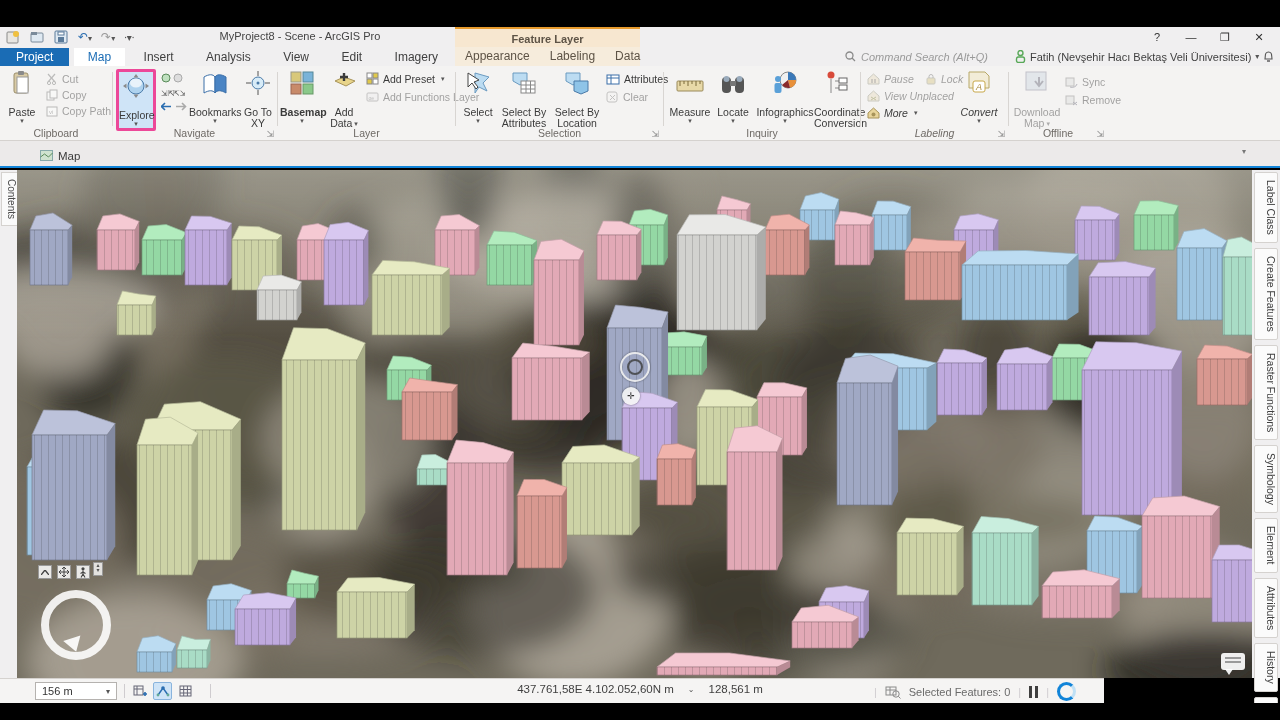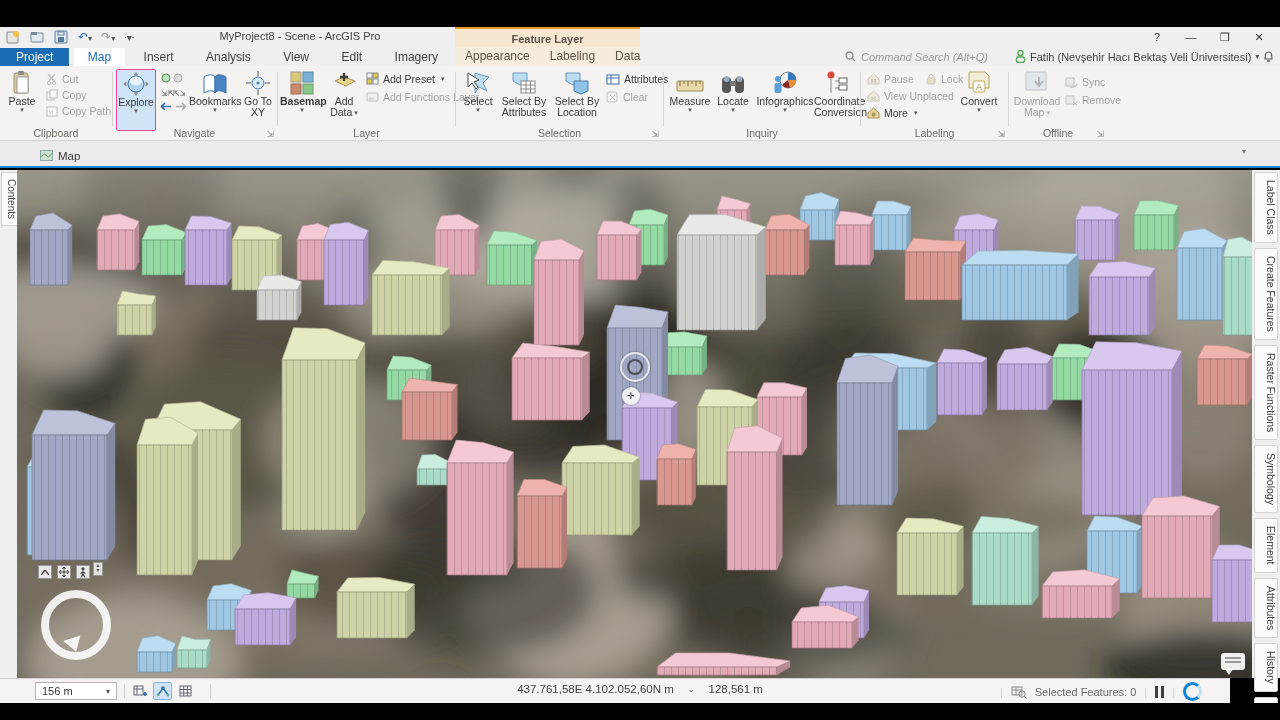--- a/index.html
+++ b/index.html
@@ -28,22 +28,22 @@
   #user-area{left:1015px;top:1px;height:17px;display:flex;align-items:center;gap:4px;}
   #user-area .uname{font-size:11px;color:#3f3f3f;white-space:nowrap;}
   .tiny-caret{font-size:8px;color:#555;}
   
   #ribbon{left:0;top:66px;width:1280px;height:75px;background:#f4f3f2;border-bottom:1px solid #d5d2cf;box-sizing:border-box;}
   .rgroup{position:absolute;top:0;height:74px;}
   .rgroup .glabel{position:absolute;bottom:1px;left:0;right:0;text-align:center;font-size:10.5px;color:#6e6a66;}
   .gdivider{position:absolute;top:6px;bottom:14px;width:1px;background:#d8d5d2;}
   .bigbtn{position:absolute;top:3px;width:40px;text-align:center;}
   .bigbtn .bicon{height:26px;display:flex;align-items:flex-end;justify-content:center;}
-  .bigbtn .blabel{font-size:10.5px;color:#3b3b3b;line-height:11px;margin-top:1px;}
-  .bigbtn.sel{background:#cfe4f7;border:1px solid #ec4899;box-sizing:border-box;border-radius:2px;height:62px;}
+  .bigbtn .blabel{font-size:10.5px;color:#3b3b3b;line-height:11px;margin-top:12px;}
+  .bigbtn.sel{background:#cfe4f7;border:3px solid #ec4899;box-sizing:border-box;border-radius:2px;height:62px;}
   .smallcol{position:absolute;top:6px;display:flex;flex-direction:column;gap:3px;}
   .smallbtn{display:flex;align-items:center;gap:4px;height:13px;font-size:10.5px;color:#3b3b3b;white-space:nowrap;}
   .grayed{opacity:0.45;}
   .launcher{position:absolute;bottom:1px;font-size:9px;color:#8a8a8a;}
   .dd::after{content:"▾";font-size:7px;color:#555;margin-left:2px;vertical-align:1px;}
   .ddb::after{content:"▾";font-size:7px;color:#555;display:block;line-height:5px;}
   
   #viewtabs{left:0;top:141px;width:1280px;height:27px;background:#eceaea;border-bottom:2px solid #1184d8;box-sizing:border-box;}
   .vt{position:absolute;top:4px;height:21px;display:flex;align-items:center;gap:5px;padding:0 10px;font-size:11.5px;color:#3b3b3b;}
   .vt.active{background:#1184d8;color:#fff;}
@@ -62,21 +62,21 @@
   .mini-sq{width:14px;height:14px;background:rgba(255,255,255,0.85);border:1px solid #999;box-sizing:border-box;display:flex;align-items:center;justify-content:center;}
   #nav-btns{left:21px;top:395px;display:flex;gap:5px;}
   #nav-badge{left:76px;top:392px;width:8px;height:12px;background:rgba(255,255,255,0.8);border:1px solid #999;font-size:6px;color:#555;text-align:center;line-height:5px;}
   #cursor-target{left:603px;top:182px;width:26px;height:26px;border:2px solid rgba(240,240,240,0.9);border-radius:50%;box-shadow:0 0 2px rgba(0,0,0,0.5);}
   #cursor-target::after{content:"";position:absolute;left:5px;top:5px;width:12px;height:12px;border:2px solid rgba(60,60,60,0.8);border-radius:50%;}
   #cursor-pan{left:605px;top:217px;width:18px;height:18px;background:rgba(245,245,245,0.9);border-radius:50%;box-shadow:0 0 2px rgba(0,0,0,0.6);display:flex;align-items:center;justify-content:center;font-size:9px;color:#333;}
   #chat-bubble{left:1204px;top:483px;width:24px;height:17px;background:rgba(255,255,255,0.92);border-radius:3px;}
   #chat-bubble::before{content:"";position:absolute;left:4px;bottom:-5px;border-left:4px solid transparent;border-right:4px solid transparent;border-top:6px solid rgba(255,255,255,0.92);}
   #chat-bubble i{position:absolute;left:4px;right:4px;height:2px;background:#9a9a9a;}
   
-  #statusbar{left:0;top:678px;width:1230px;height:25px;background:#f5f4f3;border-top:1px solid #d5d2cf;box-sizing:border-box;padding-left:32px;}
+  #statusbar{left:0;top:678px;width:1104px;height:25px;background:#f5f4f3;border-top:1px solid #d5d2cf;box-sizing:border-box;padding-left:32px;}
   #scalebox{position:absolute;left:35px;top:3px;width:82px;height:18px;background:#fff;border:1px solid #b5b2af;box-sizing:border-box;display:flex;align-items:center;justify-content:space-between;padding:0 6px;font-size:11px;color:#333;}
   .sb-sep{position:absolute;top:5px;width:1px;height:14px;background:#cfcccf;}
   #sb-tools{position:absolute;left:130px;top:3px;display:flex;gap:4px;align-items:center;}
   .sb-tool{width:19px;height:18px;display:flex;align-items:center;justify-content:center;border-radius:2px;}
   .sb-tool.on{background:#cfe4f7;border:1px solid #8ab4dd;box-sizing:border-box;}
   #sb-center{position:absolute;left:430px;top:4px;width:420px;display:flex;align-items:center;justify-content:center;gap:14px;font-size:11.5px;color:#3f3f3f;}
   #sb-right{position:absolute;right:28px;top:3px;display:flex;align-items:center;gap:8px;font-size:11px;color:#6a6a6a;}
   #sb-pause{display:flex;gap:3px;}
   #sb-pause i{width:3px;height:12px;background:#3f3f3f;}
   #sb-spinner{width:13px;height:13px;border:3px solid #1184d8;border-right-color:#bfe0f5;border-radius:50%;}
@@ -422,21 +422,21 @@
               <rect x="15" y="7" width="8" height="5" fill="#fff" stroke="#666"></rect>
               <rect x="15" y="14" width="8" height="5" fill="#fff" stroke="#666"></rect>
             </svg>
           </div>
         <div class="blabel">Coordinate Conversion</div>
       </div>
       <div class="glabel">Inquiry</div>
     </div>
     <div class="gdivider" style="left:860px;"></div>
 
-    <div class="rgroup" style="left:861px;width:147px;">
+    <div class="rgroup" style="left:861px;width:147px;font-style:italic;">
       <div class="smallcol" style="left:6px;gap:4px;">
         <div class="smallbtn grayed">
             <span>
               <svg width="13" height="12">
                 <path d="M1 6 L6.5 1 L12 6 V11 H1Z" fill="#e8dcc0" stroke="#998"></path>
                 <path d="M5 6 v4 M8 6 v4" stroke="#555"></path>
               </svg>
             </span>
             <span>Pause</span>
           </div>

